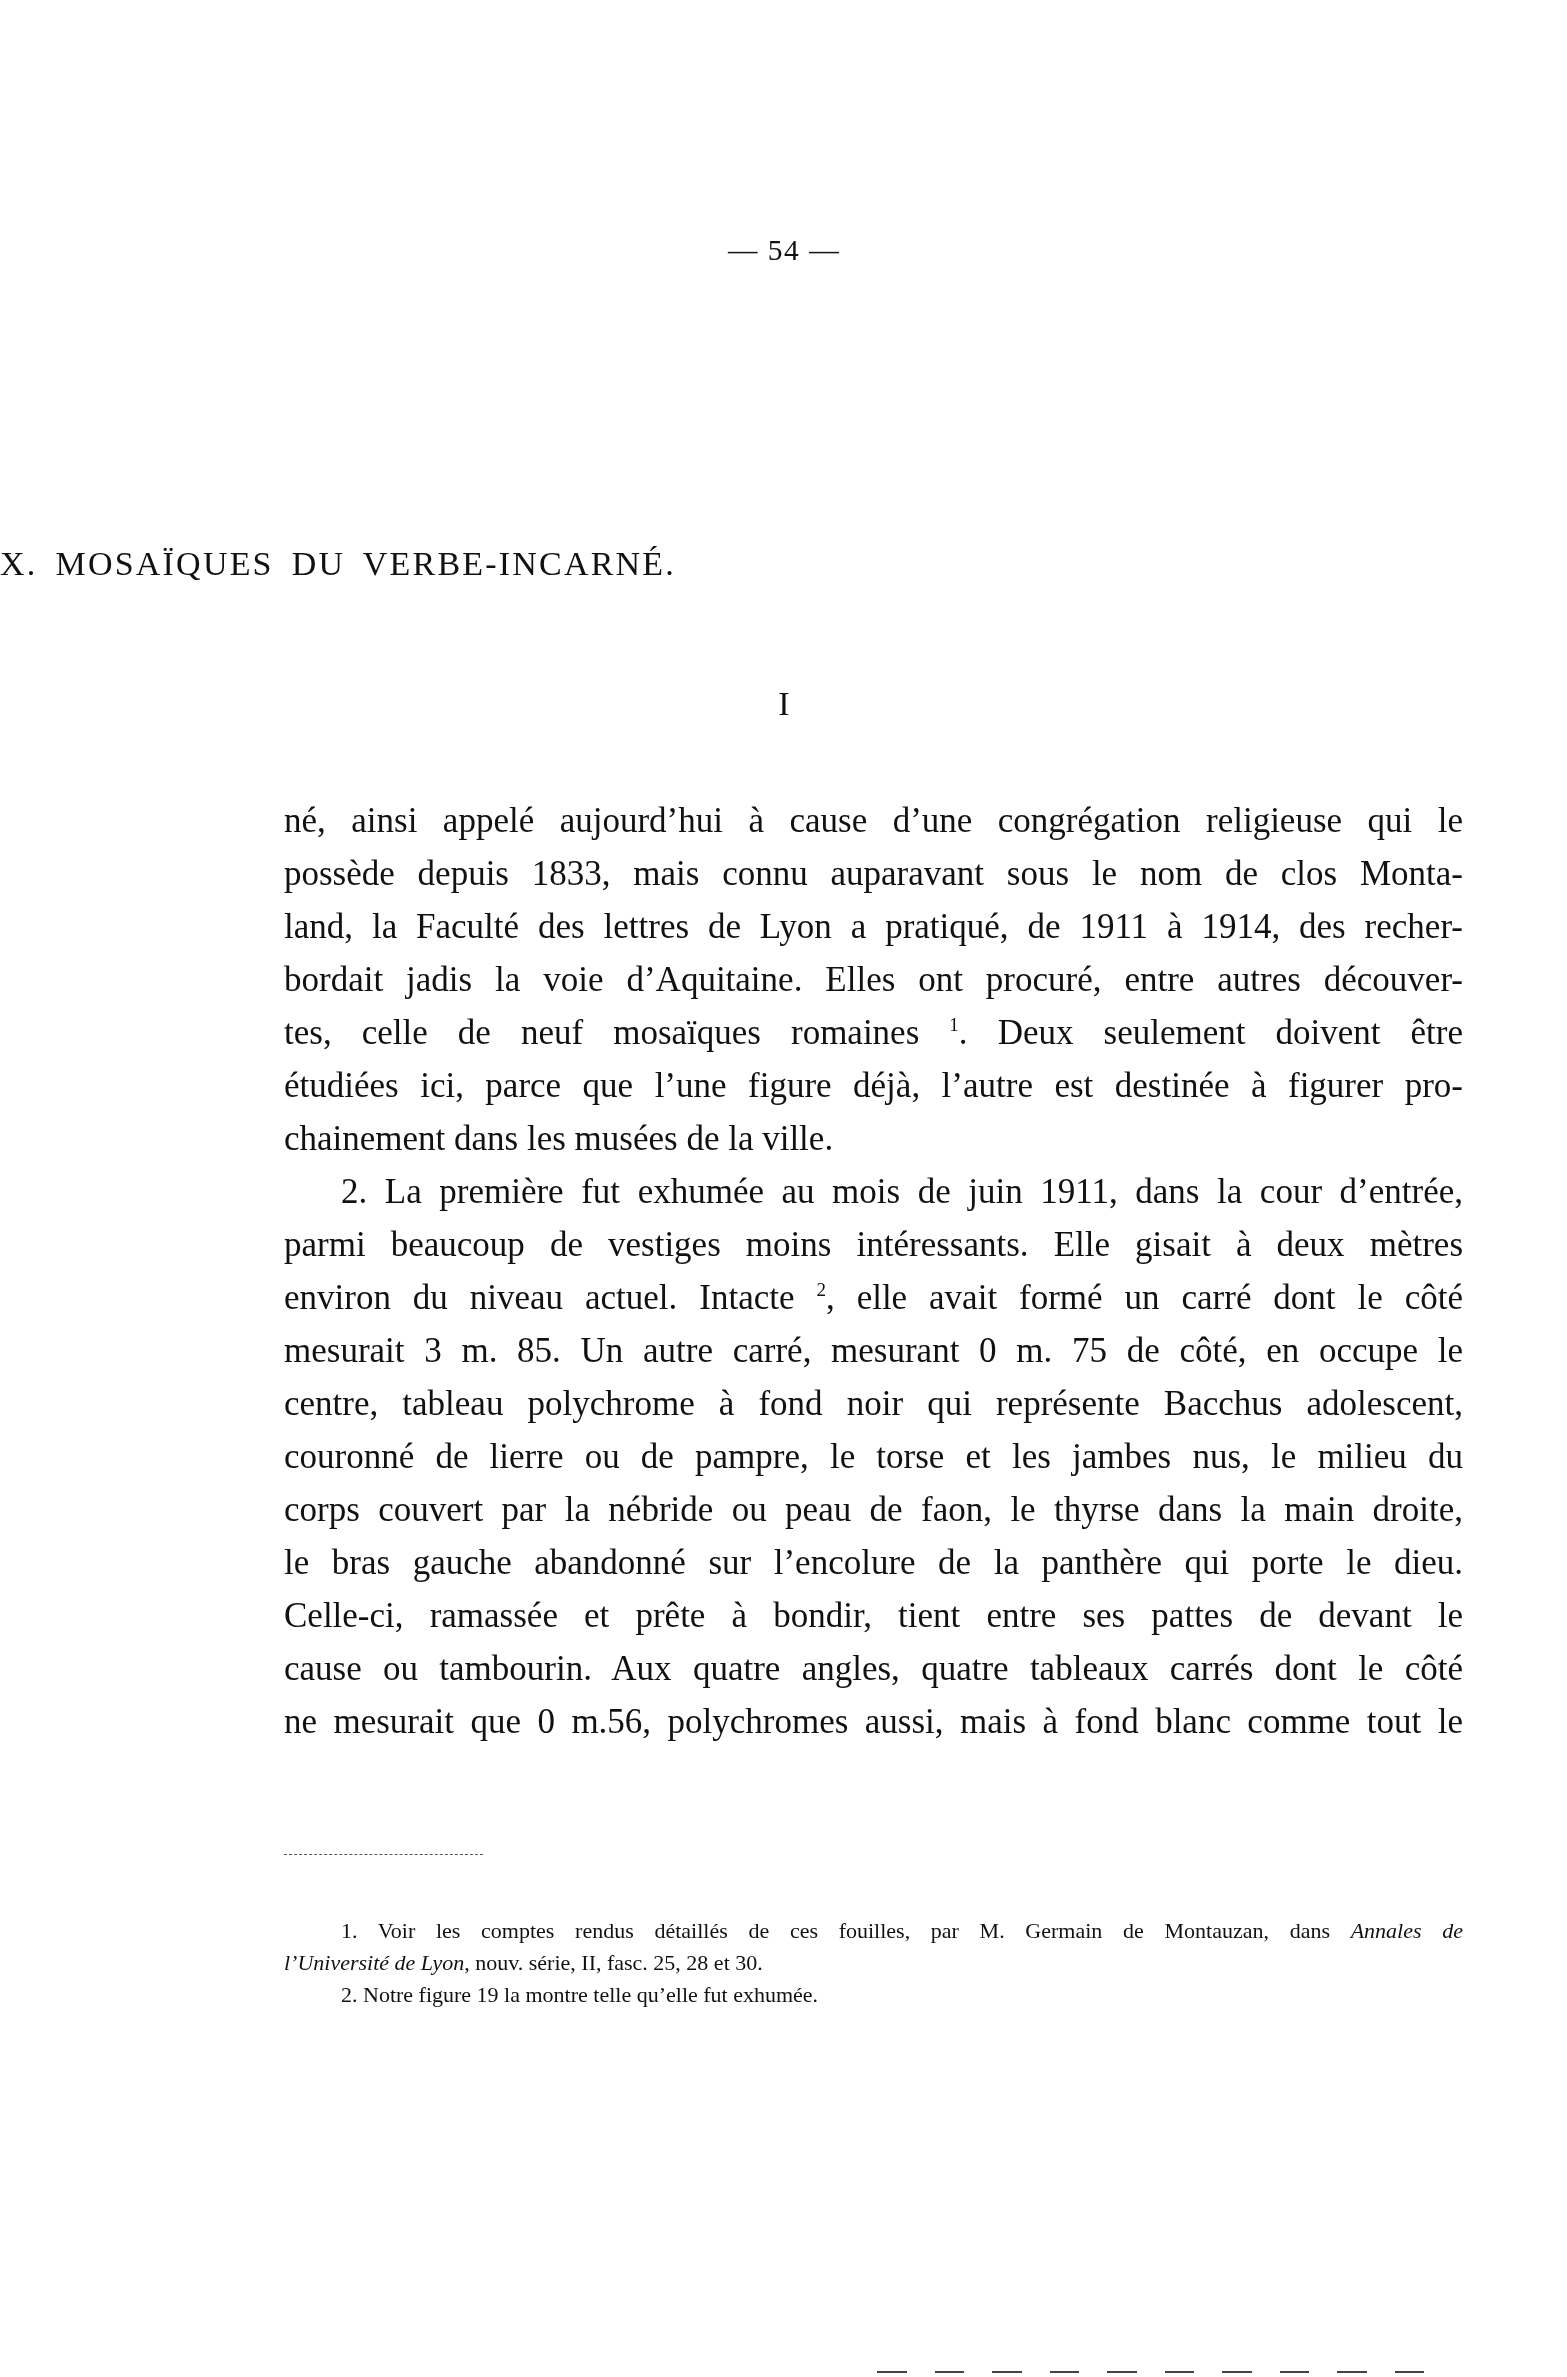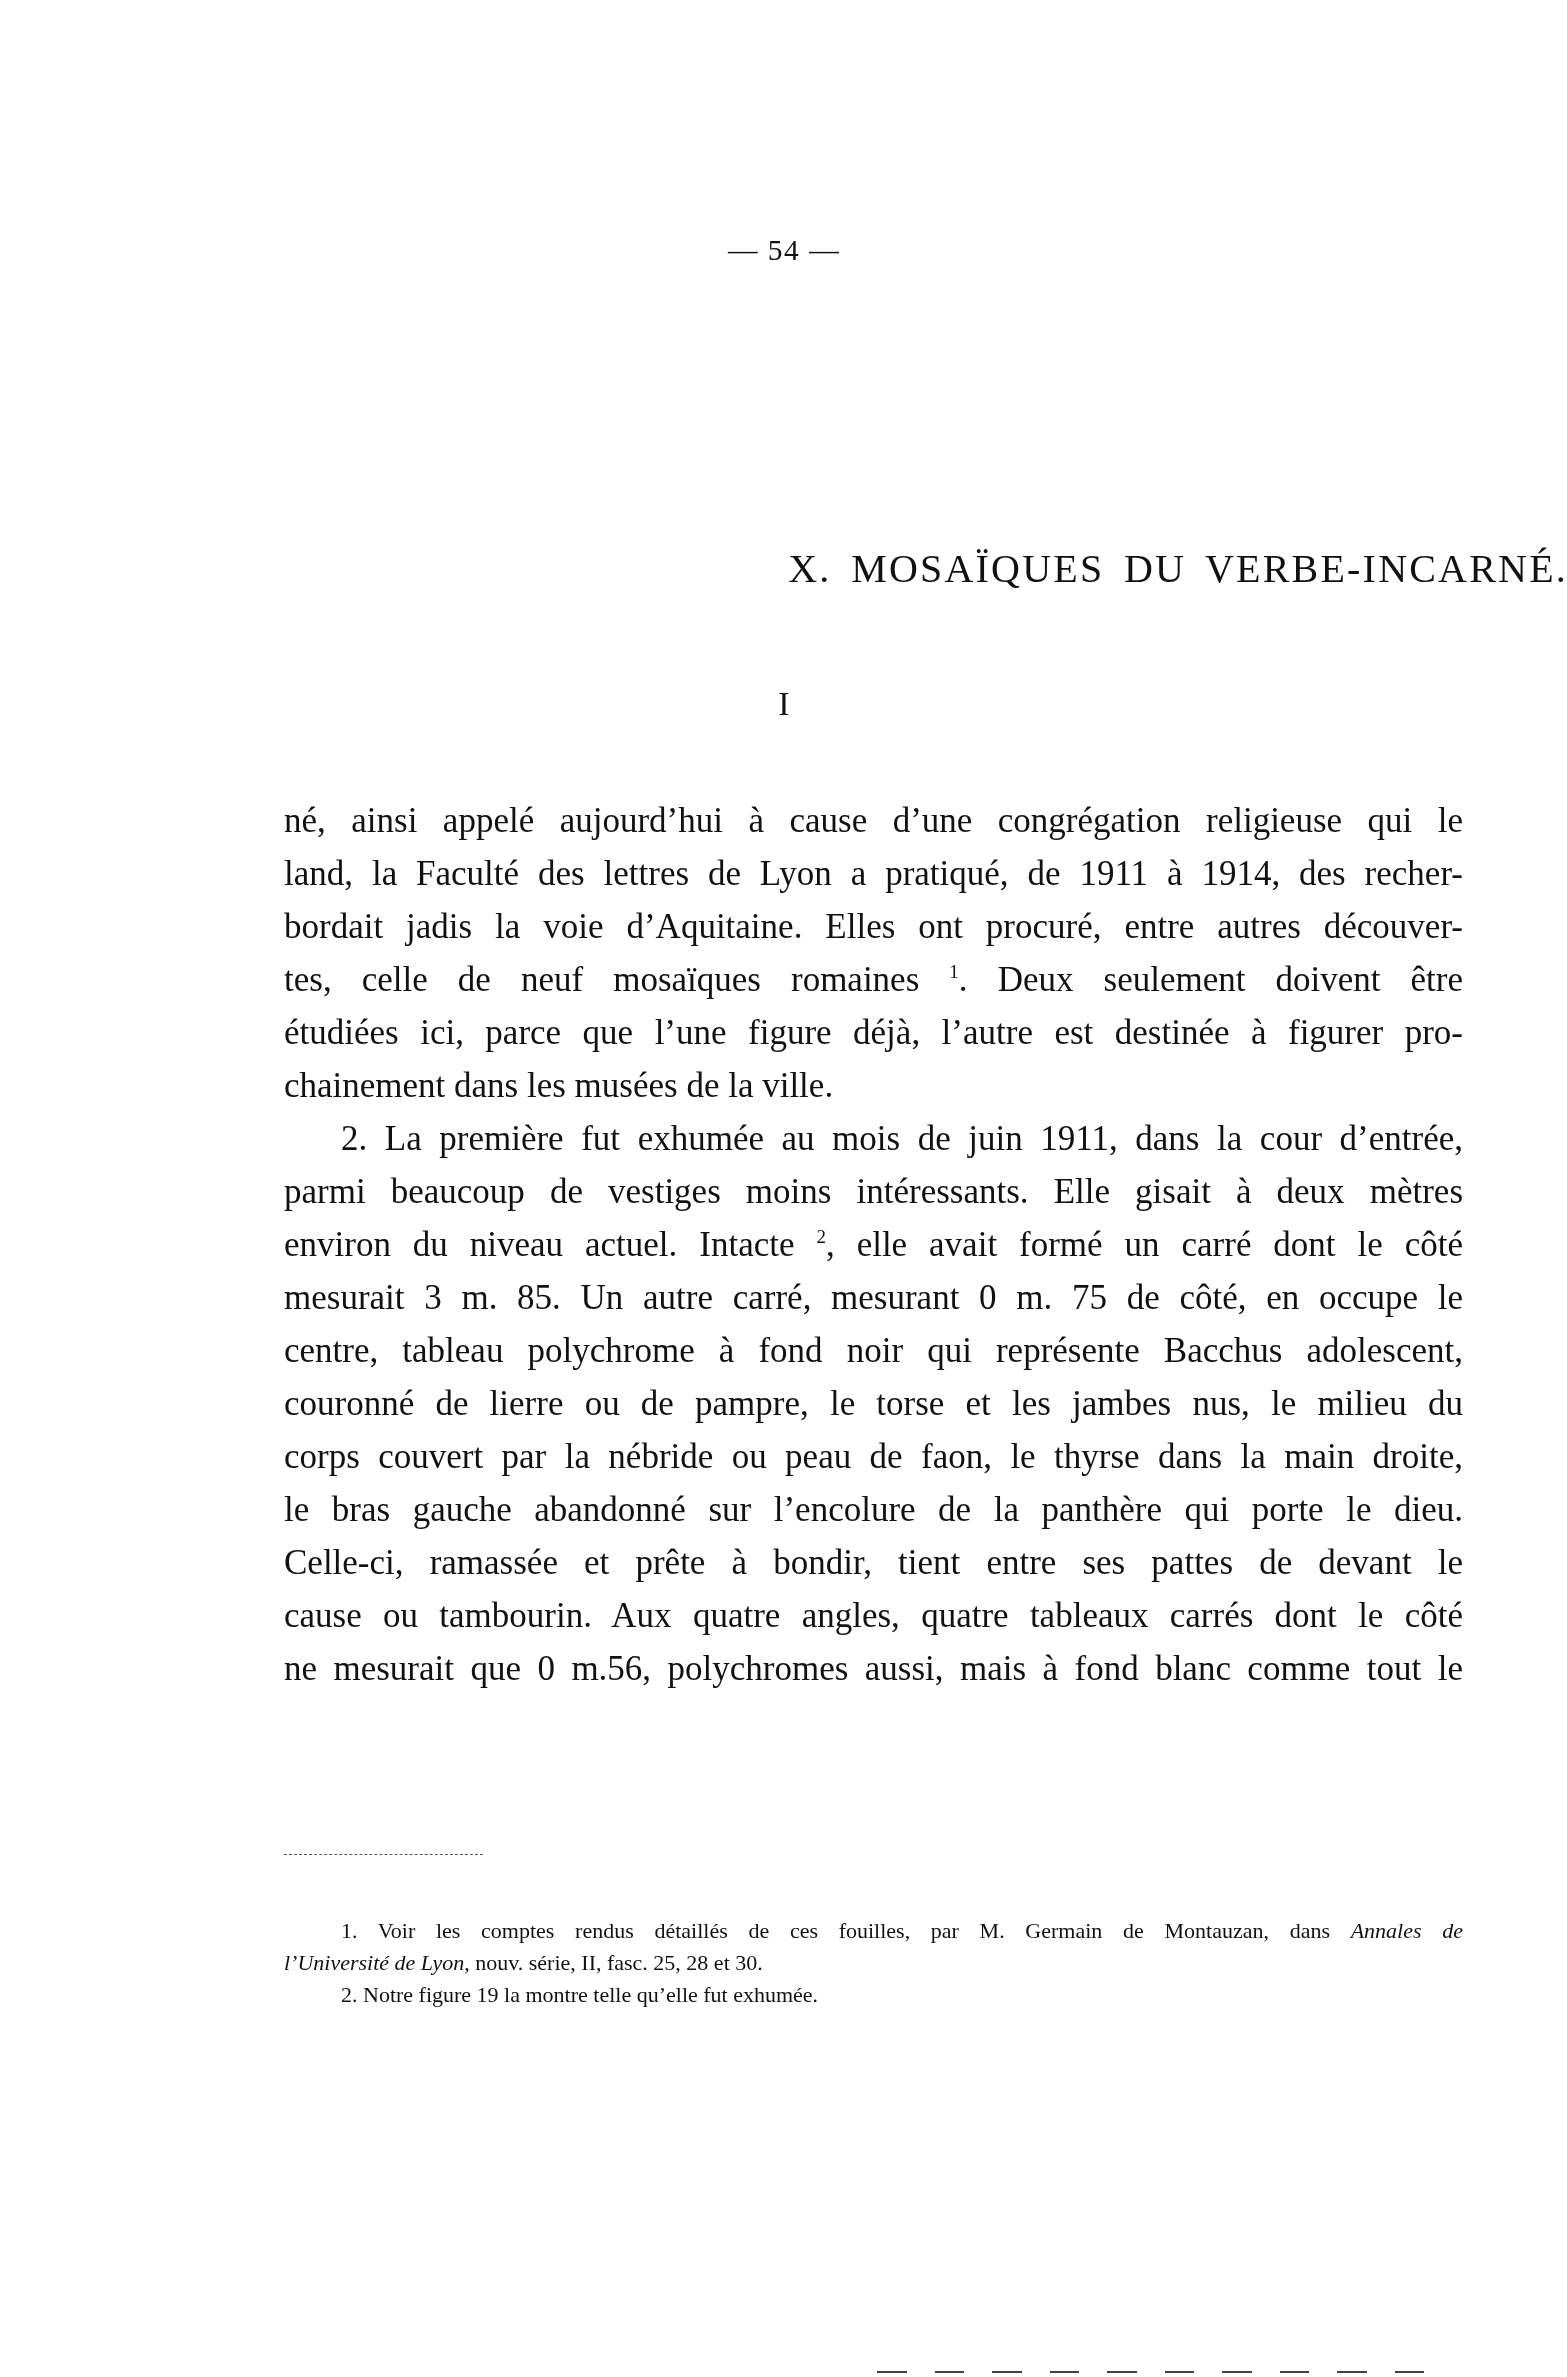--- a/index.html
+++ b/index.html
@@ -22,22 +22,22 @@
       width: 1568px;
       text-align: center;
       font-size: 29.5px;
       letter-spacing: 1.5px;
     }
     .chapter-title {
       position: absolute;
       top: 545px;
       left: 0;
       width: 1568px;
-      text-align: right;
-      font-size: 40px;
+      text-align: left;
+      font-size: 34px;
       letter-spacing: 2.2px;
       word-spacing: 7.4px;
     }
     .section-number {
       position: absolute;
       top: 685px;
       left: 0;
       width: 1568px;
       text-align: center;
       font-size: 34px;
@@ -120,20 +120,21 @@
 <body>
 
 <div class="page-number">— 54 —</div>
 
 <h1 class="chapter-title" style="margin:0;font-weight:normal;">X. MOSAÏQUES DU VERBE-INCARNÉ.</h1>
 
 <div class="section-number">I</div>
 
 <div class="body-text">
   <span class="line">né, ainsi appelé aujourd’hui à cause d’une congrégation religieuse qui le</span>
+  <span class="line">possède depuis 1833, mais connu auparavant sous le nom de clos Monta-</span>
   <span class="line">land, la Faculté des lettres de Lyon a pratiqué, de 1911 à 1914, des recher-</span>
   <span class="line">bordait jadis la voie d’Aquitaine. Elles ont procuré, entre autres découver-</span>
   <span class="line"><span>tes, celle de neuf mosaïques romaines</span> <sup class="fnref">1</sup><span>. Deux seulement doivent être</span></span>
   <span class="line">étudiées ici, parce que l’une figure déjà, l’autre est destinée à figurer pro-</span>
   <span class="line last">chainement dans les musées de la ville.</span>
   <span class="line indent">2. La première fut exhumée au mois de juin 1911, dans la cour d’entrée,</span>
   <span class="line">parmi beaucoup de vestiges moins intéressants. Elle gisait à deux mètres</span>
   <span class="line"><span>environ du niveau actuel. Intacte</span> <sup class="fnref">2</sup><span>, elle avait formé un carré dont le côté</span></span>
   <span class="line">mesurait 3 m. 85. Un autre carré, mesurant 0 m. 75 de côté, en occupe le</span>
   <span class="line">centre, tableau polychrome à fond noir qui représente Bacchus adolescent,</span>

